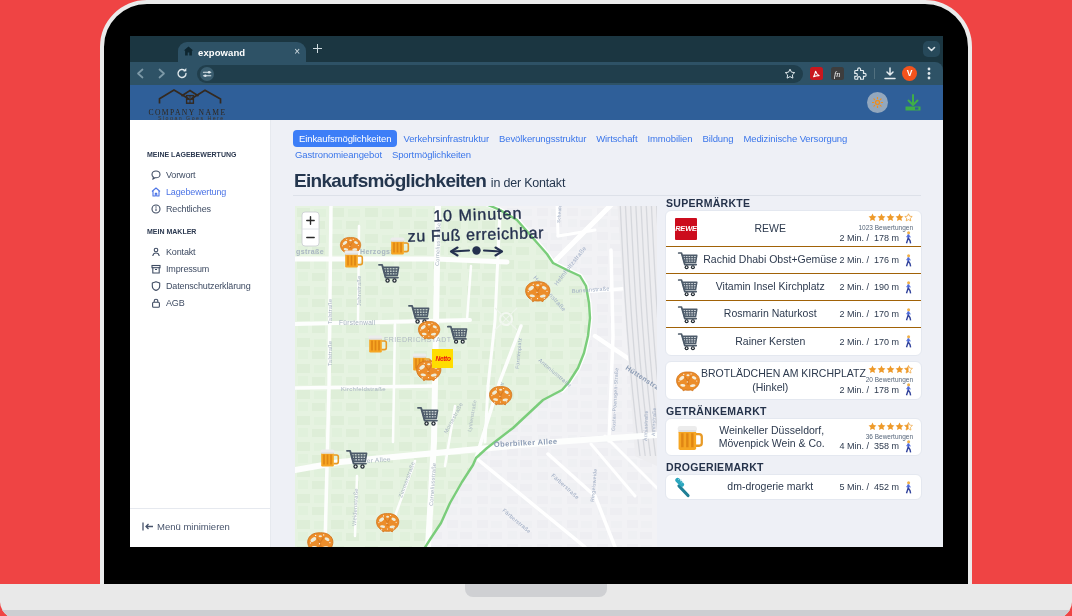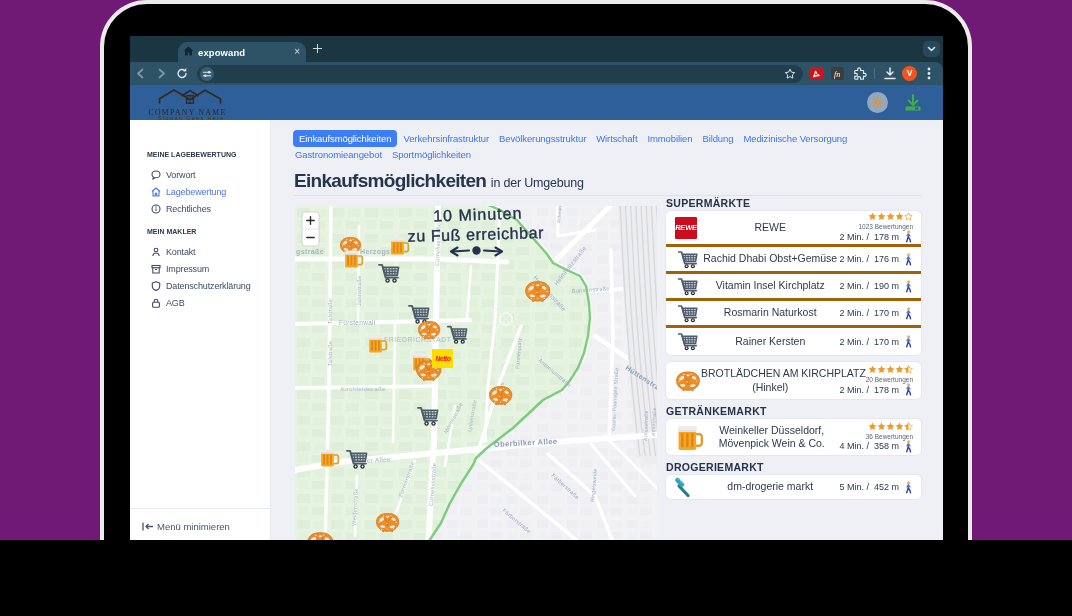--- a/index.html
+++ b/index.html
@@ -1,18 +1,18 @@
 <!DOCTYPE html>
 <html lang="de"><head>
 <meta charset="utf-8">
 <style>
 * { margin:0; padding:0; box-sizing:border-box; }
 html,body { width:1072px; height:616px; overflow:hidden; background:#000; }
 body { font-family:"Liberation Sans", sans-serif; }
-.stage { position:relative; width:1072px; height:540px; background:#701a75; overflow:hidden; }
+.stage { position:relative; width:1072px; height:616px; background:#ef4444; overflow:hidden; }
 .screen { position:absolute; left:100px; top:0px; width:872px; height:600px;
   border:4px solid #ebebeb; border-radius:47px 47px 0 0; background:#000; }
 .vp { position:absolute; left:130px; top:36px; width:813px; height:511px; background:#fff; overflow:hidden; }
 
 
 .tabstrip { position:absolute; left:0; top:0; width:813px; height:49px; background:#1b3641; }
 .tab { position:absolute; left:48px; top:6px; width:128px; height:20px; background:#2e5266; border-radius:9px 9px 0 0; }
 .tab .fav { position:absolute; left:5px; top:4px; }
 .tab .ttl { position:absolute; left:20px; top:5px; font-size:9.5px; color:#fff; font-weight:bold; letter-spacing:.1px; }
 .tab .cls { position:absolute; right:6px; top:4px; font-size:10px; color:#d7e1e6; }
@@ -49,21 +49,21 @@
 .h1 small { font-size:12.5px; font-weight:normal; letter-spacing:-.2px; }
 .rule { position:absolute; left:22px; top:75px; width:628px; height:1px; background:#dde1e9; }
 
 .map { position:absolute; left:24px; top:86px; width:362px; height:341px; overflow:hidden; }
 
 
 .panel { position:absolute; left:394px; top:77px; width:257px; }
 .sechdr:first-child { margin-top:0; }
 .sechdr { font-size:10.5px; font-weight:bold; color:#25324a; letter-spacing:.3px; margin:0 0 1px 1px; line-height:12px; }
 .card { background:#fff; border:1px solid #e4e8f0; border-radius:6px; margin-bottom:5px; overflow:hidden; }
-.row { display:flex; align-items:center; padding:3px 8px 3px 9px; border-bottom:3px solid #a16207; }
+.row { display:flex; align-items:center; padding:3px 8px 3px 9px; border-bottom:1px solid #a16207; }
 .row:last-child { border-bottom:none; }
 .row .ic { flex:0 0 26px; display:flex; align-items:center; justify-content:flex-start; }
 .row .nm { flex:1; min-width:0; text-align:center; font-size:10.5px; color:#2d3a4e; line-height:1.25; white-space:nowrap; }
 .row .rt { flex:0 0 70px; text-align:right; font-size:9px; color:#2d3a4e; }
 .row .rt .bew { font-size:6.5px; color:#55657a; display:block; }
 .minrow { display:flex; align-items:center; justify-content:flex-end; gap:2px; white-space:nowrap; }
 .stars { display:inline-flex; gap:0; }
 
 </style>
 </head>
@@ -207,21 +207,21 @@
             </svg>
           <div class="txt">Menü minimieren</div>
         </div>
       </div>
 
       <div class="content">
         <div class="navtabs">
           <span class="pillw">Einkaufsmöglichkeiten</span><a>Verkehrsinfrastruktur</a><a>Bevölkerungsstruktur</a><a>Wirtschaft</a><a>Immobilien</a><a>Bildung</a><a>Medizinische Versorgung</a>
           <div style="margin-top:2px;margin-left:2px"><a>Gastronomieangebot</a><a>Sportmöglichkeiten</a></div>
         </div>
-        <div class="h1">Einkaufsmöglichkeiten <small>in der Umgebung</small></div>
+        <div class="h1">Einkaufsmöglichkeiten <small>in der Kontakt</small></div>
         <div class="rule"></div>
 
         <div class="map" id="mapbox"><svg width="362" height="341" viewBox="0 0 362 341" font-family="Liberation Sans, sans-serif">
 <defs>
 <pattern id="gb" width="34" height="26" patternUnits="userSpaceOnUse">
  <rect x="2" y="2" width="13" height="9" fill="#dbecd4"></rect>
  <rect x="19" y="3" width="12" height="8" fill="#dff0da"></rect>
  <rect x="3" y="14" width="10" height="9" fill="#dff0da"></rect>
  <rect x="17" y="15" width="13" height="8" fill="#dbecd4"></rect>
 </pattern>

